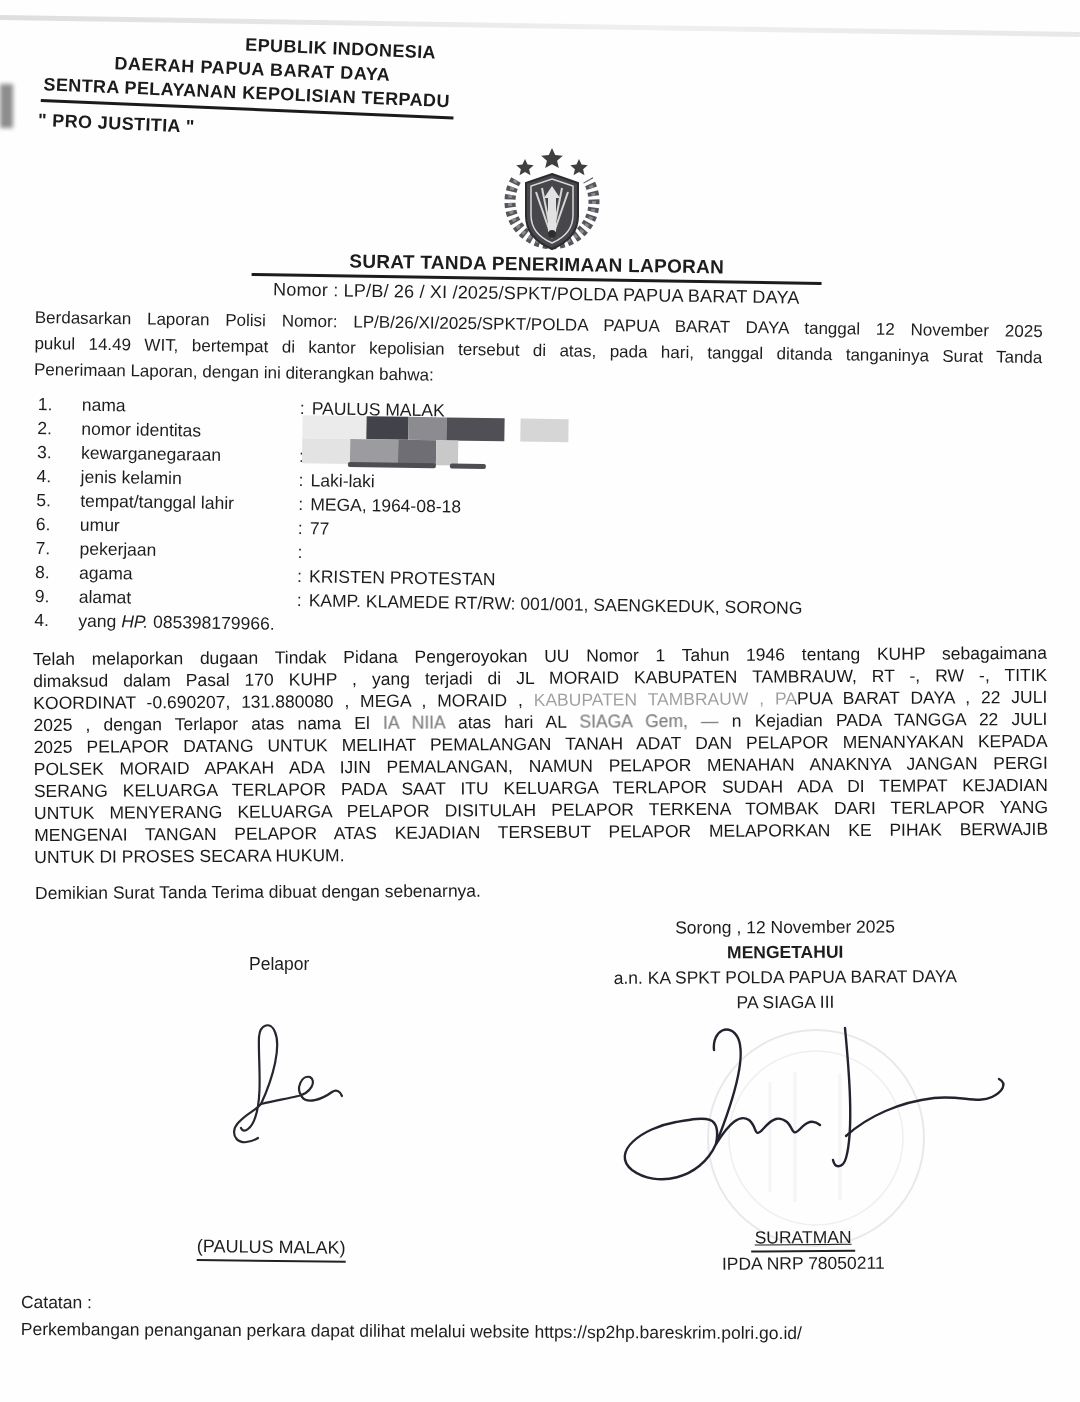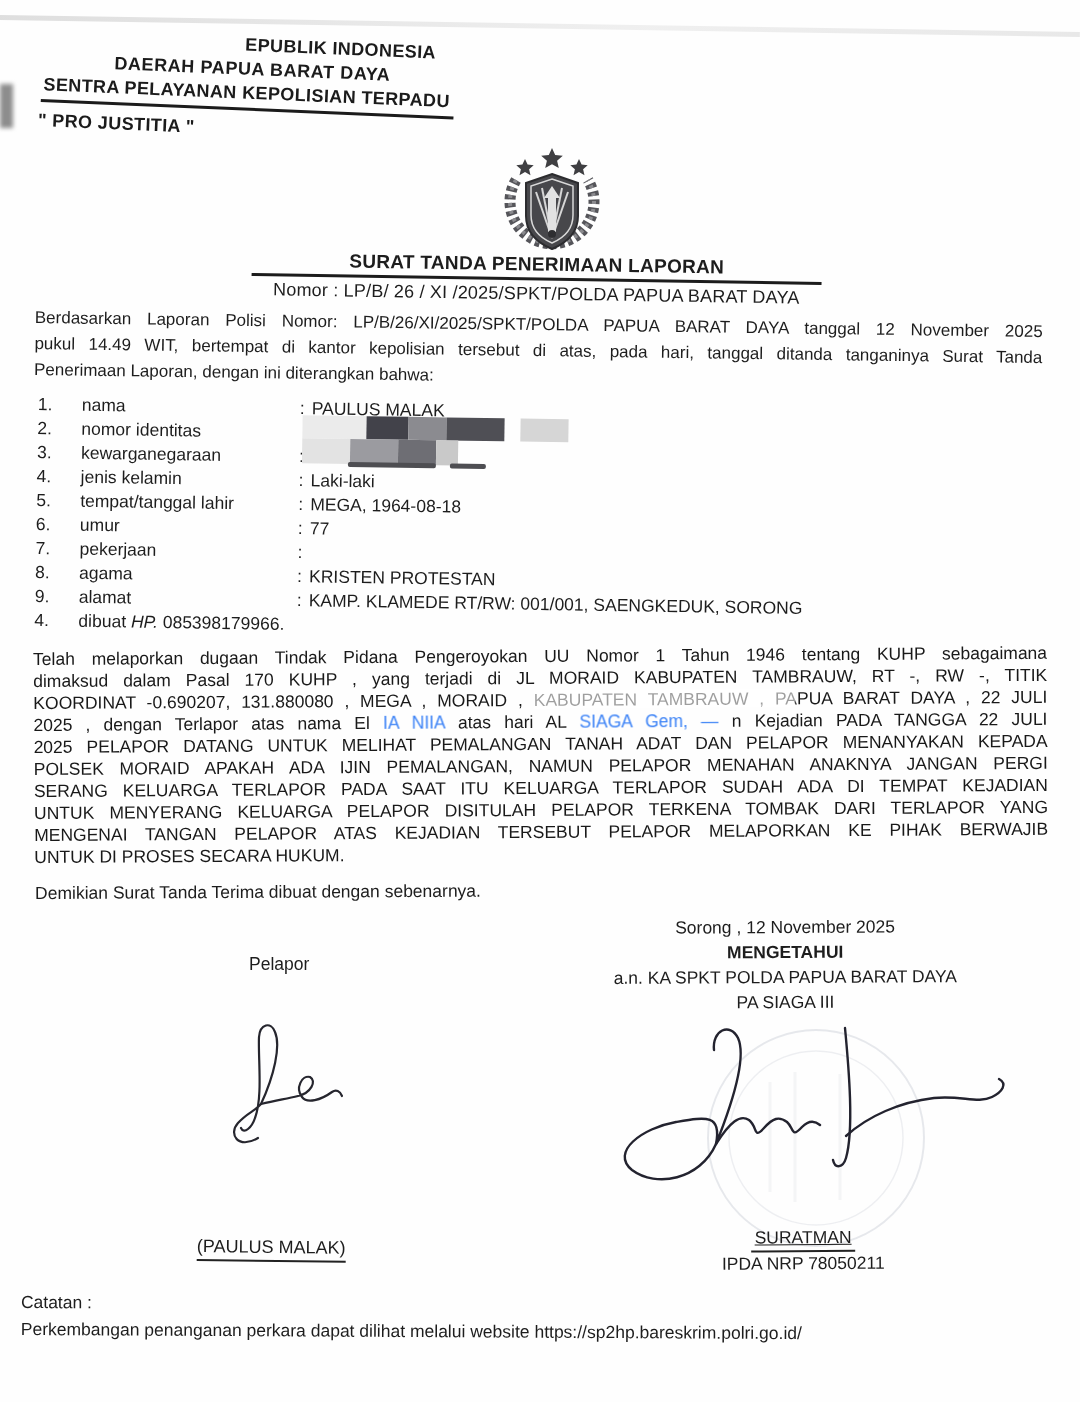--- a/index.html
+++ b/index.html
@@ -45,21 +45,21 @@
   .slbl{width:218px;}
   .scolon{width:12px;}
   .mosaic{left:265px; top:19px; width:288px; height:48px;}
   .mrow{display:flex;}
   .mrow div{height:23px;}
   .mrow2 div{height:25px;}
   .m-remnant{position:absolute; background:#4e4e52; border-radius:2px;}
   
   .bodypara{left:33px; top:648px; width:1014px; font-size:17.5px; line-height:22px;
     transform:rotate(-.35deg); transform-origin:left top; color:#191919;}
-  .ghost{color:#3b82f6; filter:blur(.7px);}
+  .ghost{color:#737373; filter:blur(.7px);}
   .patch{background:rgba(255,255,255,.58); pointer-events:none;}
   
   .closing{left:35px; top:883px; font-size:17.5px; transform:rotate(-.3deg);
     transform-origin:left top;}
   .signright{left:596px; top:916px; width:378px; text-align:center;
     font-size:17.5px; line-height:25px; transform:rotate(-.3deg);
     transform-origin:left top;}
   .pelapor{left:249px; top:954px; font-size:17.5px;}
   .sigleft{left:222px; top:1012px;}
   .stamp{left:700px; top:1022px; opacity:.55;}
@@ -179,21 +179,21 @@
         <span>KRISTEN PROTESTAN</span>
       </div>
     <div class="srow">
         <span class="sno">9.</span>
         <span class="slbl">alamat</span>
         <span class="scolon">:</span>
         <span>KAMP. KLAMEDE RT/RW: 001/001, SAENGKEDUK, SORONG</span>
       </div>
     <div class="srow">
         <span class="sno">4.</span>
-        <span><span>dibuat</span>&nbsp;<i>HP.</i>&nbsp;<span>085398179966.</span></span>
+        <span><span>yang</span>&nbsp;<i>HP.</i>&nbsp;<span>085398179966.</span></span>
       </div>
 
     <div class="abs mosaic">
       <div class="mrow">
         <div style="width:64px;background:#ebebeb"></div>
         <div style="width:42px;background:#42424a"></div>
         <div style="width:38px;background:#8b8b90"></div>
         <div style="width:58px;background:#4f4f55"></div>
         <div style="width:16px;"></div>
         <div style="width:48px;background:#d6d6d6"></div>

